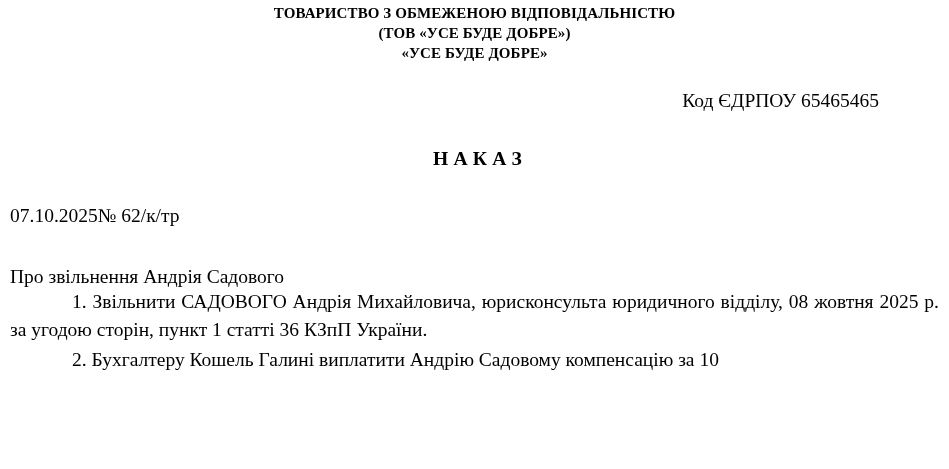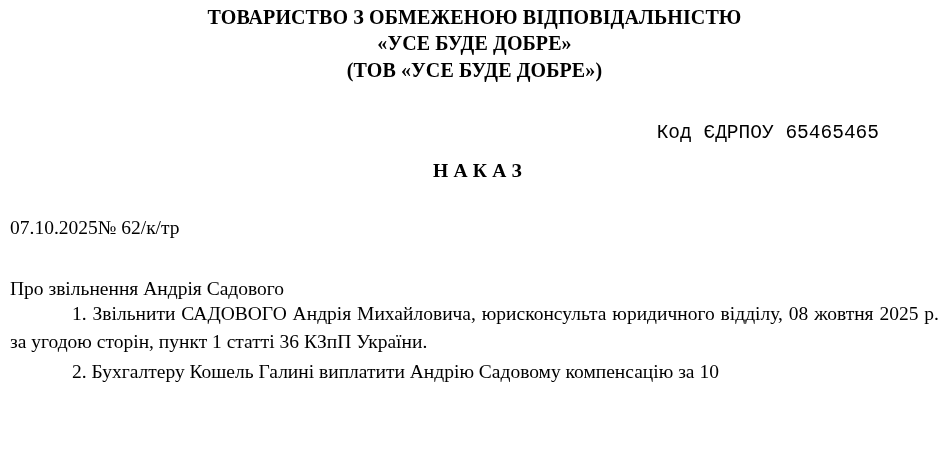--- a/index.html
+++ b/index.html
@@ -18,44 +18,43 @@
     position: relative;
     width: 949px;
     height: 469px;
     box-sizing: border-box;
     padding: 0 8px;
   }
 
   .org-header {
     text-align: center;
     font-weight: bold;
-    font-size: 20px;
+    font-size: 15px;
     line-height: 1.32;
     letter-spacing: 0.1px;
     margin-top: 4px;
   }
   .org-header .line {
     display: block;
     white-space: nowrap;
   }
 
   .edrpou {
     text-align: right;
     font-size: 19.5px;
-    margin-top: 39px;
+    margin-top: 27px;
     padding-right: 62px;
-    font-family: Liberation Mono, monospace;
   }
 
   .doc-title {
     text-align: center;
     font-weight: bold;
     font-size: 19.5px;
     letter-spacing: 0.2px;
-    margin-top: 16px;
+    margin-top: 36px;
     padding-left: 6px;
   }
 
   .meta-row {
     display: flex;
     align-items: flex-end;
     font-size: 19.5px;
     margin-top: 35px;
     padding: 0 2px;
   }
@@ -98,22 +97,22 @@
     margin-top: 2px;
   }
 </style>
 </head>
 <body>
 
 <div class="page">
 
   <div class="org-header">
     <span class="line">ТОВАРИСТВО З ОБМЕЖЕНОЮ ВІДПОВІДАЛЬНІСТЮ</span>
+    <span class="line">(ТОВ «УСЕ БУДЕ ДОБРЕ»)</span>
     <span class="line">«УСЕ БУДЕ ДОБРЕ»</span>
-    <span class="line">(ТОВ «УСЕ БУДЕ ДОБРЕ»)</span>
   </div>
 
   <div class="edrpou">Код ЄДРПОУ 65465465</div>
 
   <div class="doc-title">Н А К А З</div>
 
   <div class="meta-row">
     <div class="date">07.10.2025</div>
     <div class="number">№ 62/к/тр</div>
   </div>

